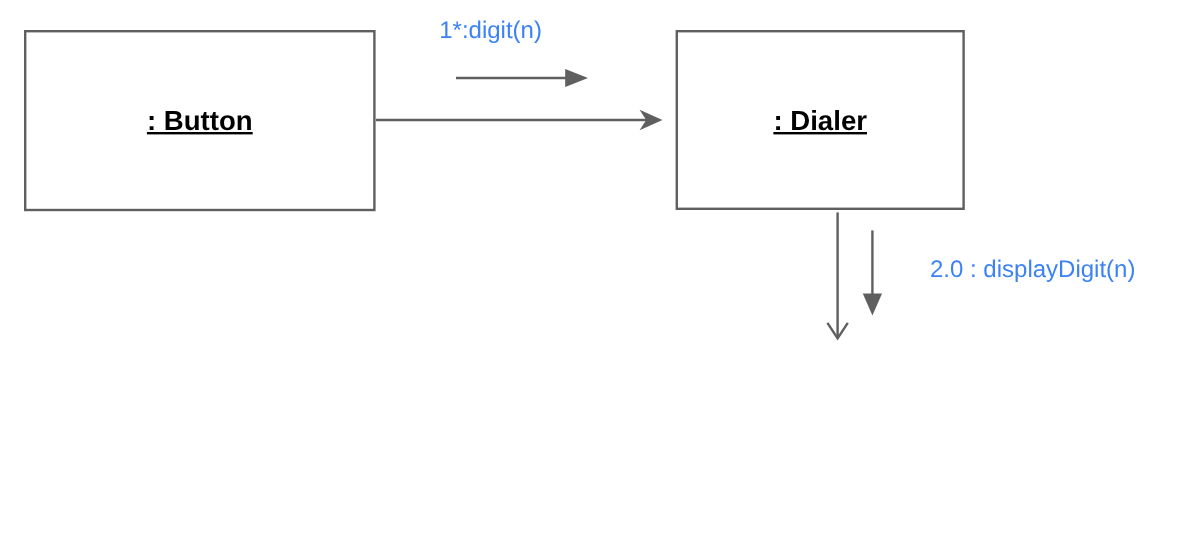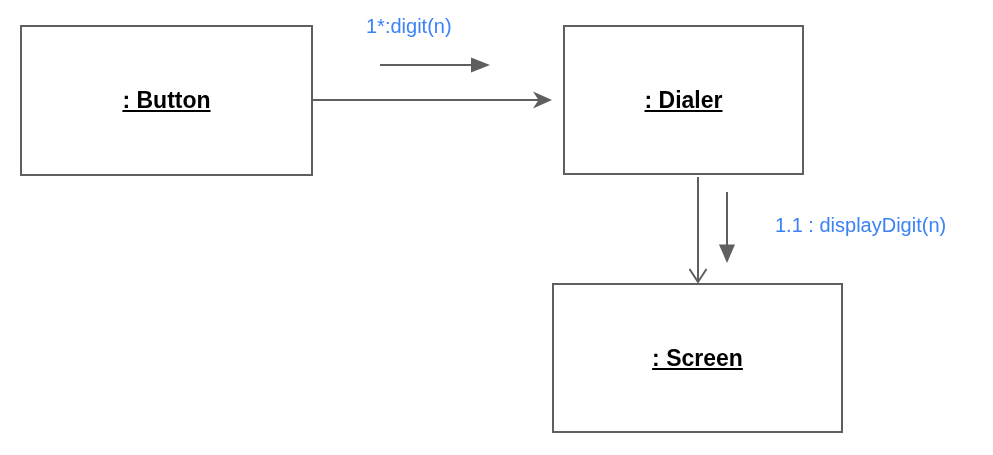--- a/index.html
+++ b/index.html
@@ -82,21 +82,18 @@
   </svg>
 
   <div class="uml-box box-button">
     <span class="obj-label">: Button</span>
   </div>
 
   <div class="uml-box box-dialer">
     <span class="obj-label">: Dialer</span>
   </div>
 
-  <div class="uml-box box-screen">
-    <span class="obj-label">: Screen</span>
-  </div>
 
   <div class="msg-label msg-label-digit">1*:digit(n)</div>
 
-  <div class="msg-label msg-label-display">1.1 : displayDigit(n)</div>
+  <div class="msg-label msg-label-display">2.0 : displayDigit(n)</div>
 
 </div>
 
 </body></html>

